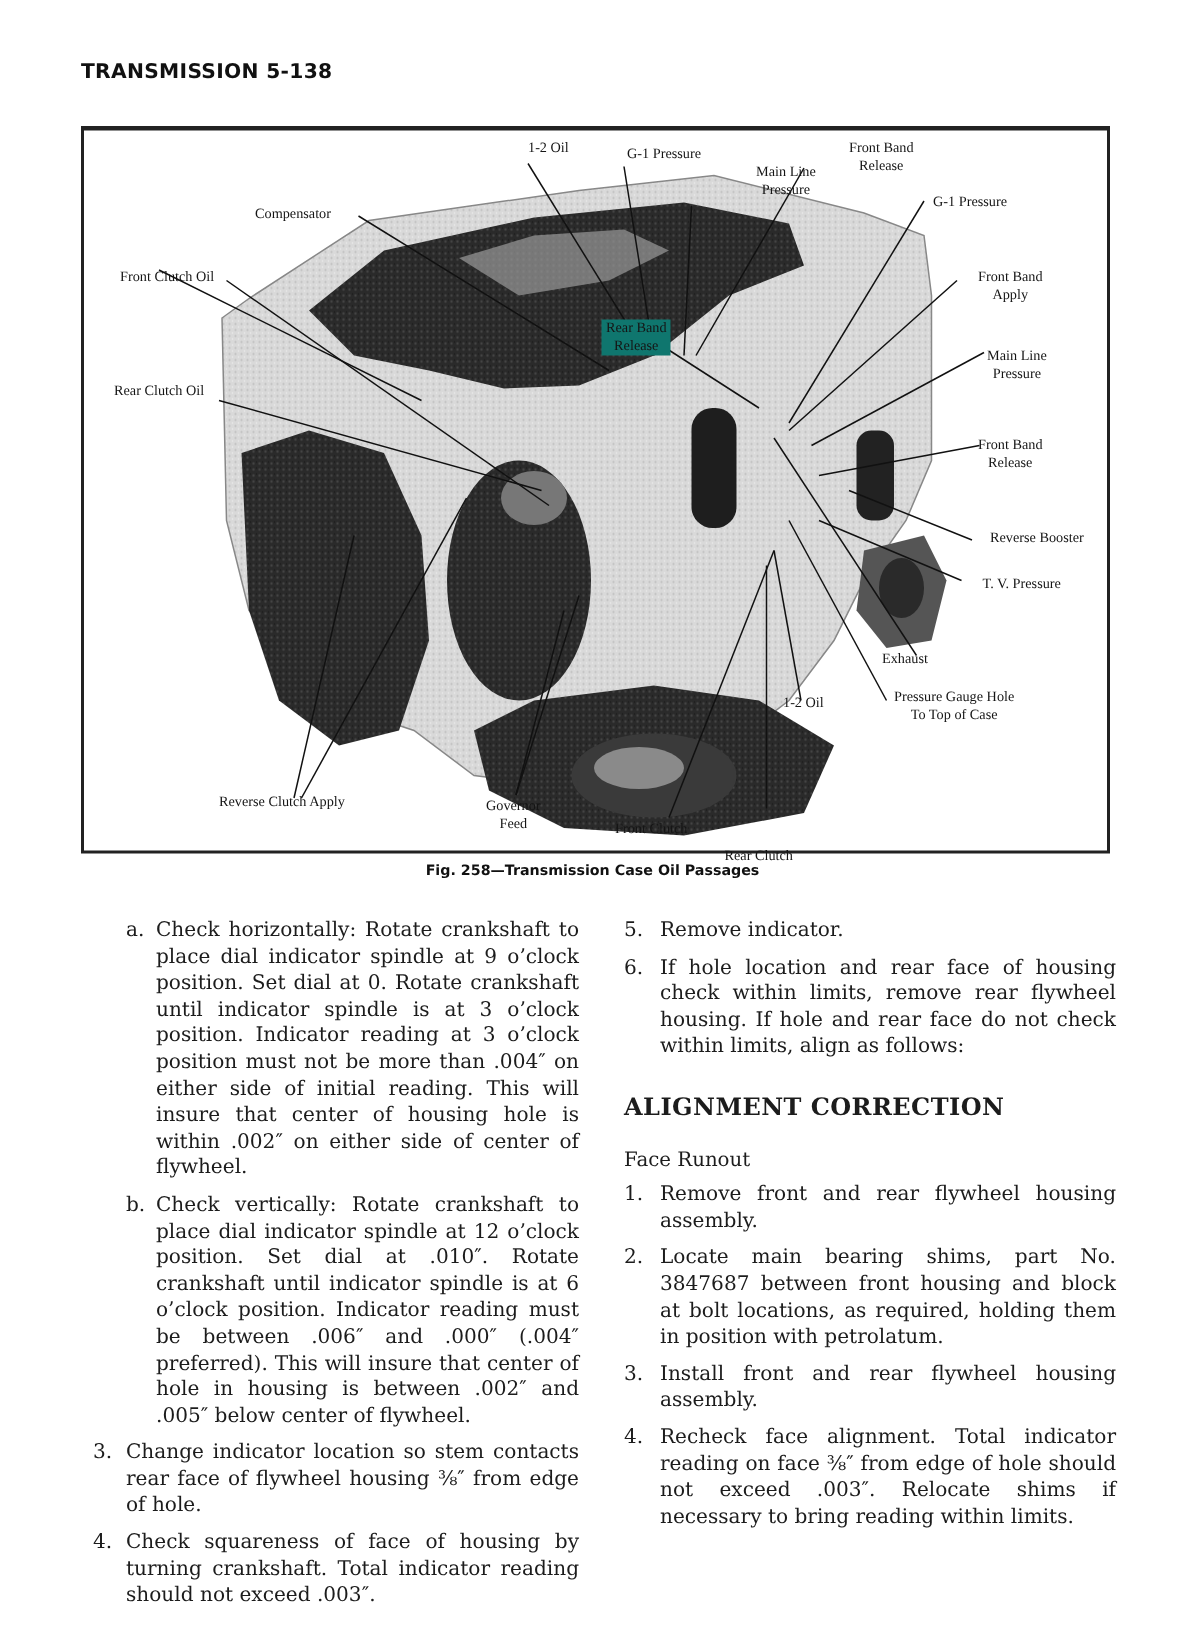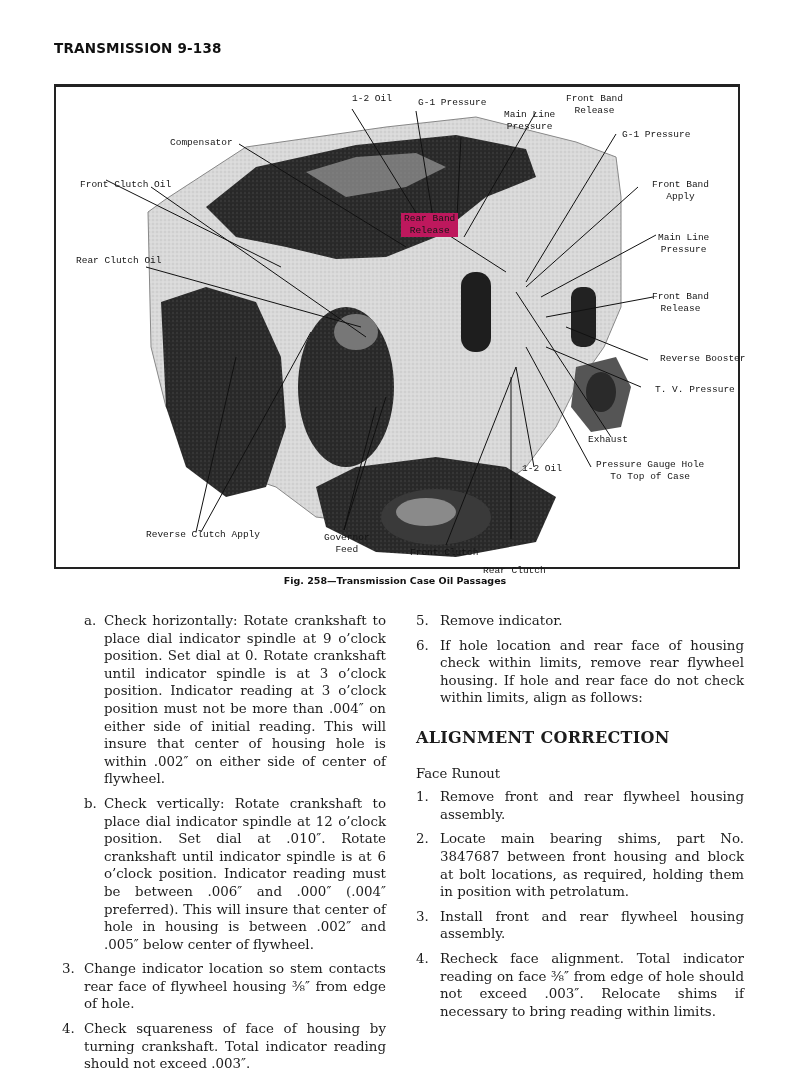--- a/index.html
+++ b/index.html
@@ -7,45 +7,45 @@
   .page-header {
     position: absolute; left: 54px; top: 40px;
     font-family: "DejaVu Sans", sans-serif; font-weight: bold; font-size: 13.5px; letter-spacing: 0.2px; color: #111;
   }
   .figure-frame {
     position: absolute; left: 54px; top: 84px; width: 686px; height: 485px;
     border: 2px solid #222; border-top-width: 3px; border-bottom-width: 2.5px; box-sizing: border-box; background: #fff;
   }
   .figure-art { position: absolute; left: 0; top: 0; width: 686px; height: 485px; }
   .callout {
-    position: absolute; font-family: Liberation Mono, monospace; font-size: 9.5px; line-height: 12px;
+    position: absolute; font-family: Liberation Serif, serif; font-size: 9.5px; line-height: 12px;
     color: #151515; white-space: nowrap; text-align: center;
   }
   .callout.left { text-align: left; margin-left: 12px; }
-  .callout.boxed { background: #be185d; padding: 0 3px; line-height: 12px; }
+  .callout.boxed { background: #0f766e; padding: 0 3px; line-height: 12px; }
   .caption {
     position: absolute; left: 0; width: 790px; top: 575px; text-align: center;
     font-family: "DejaVu Sans", sans-serif; font-weight: bold; font-size: 9.5px; color: #111;
   }
   .col { position: absolute; font-family: "DejaVu Serif", serif; font-size: 13.4px; line-height: 17.6px; color: #1c1c1c; }
   .col-left { left: 62px; top: 612px; width: 324px; }
   .col-right { left: 416px; top: 612px; width: 328px; }
   .item { position: relative; padding-left: 28px; text-align: justify; margin-bottom: 7px; }
   .item .num { position: absolute; left: 0; top: 0; }
   .item.sub { padding-left: 42px; }
   .item.sub .num { left: 22px; }
   .item .body { display: block; }
   .section-heading { font-weight: bold; font-size: 16px; margin-top: 22px; margin-bottom: 18px; letter-spacing: 0.3px; }
   .sub-heading { font-weight: normal; font-size: 13.2px; margin-bottom: 6px; }
   .intro { text-indent: 12px; text-align: justify; margin-bottom: 6px; }
 </style>
 </head>
 <body>
 
-<div class="page-header">TRANSMISSION 9-138</div>
+<div class="page-header">TRANSMISSION 5-138</div>
 
 <div class="figure-frame">
   <svg class="figure-art" viewBox="0 0 686 485" xmlns="http://www.w3.org/2000/svg">
     <defs>
       <pattern id="grain" width="4" height="4" patternUnits="userSpaceOnUse">
         <rect width="4" height="4" fill="#d9d9d9"></rect>
         <circle cx="1" cy="1" r="0.7" fill="#bdbdbd"></circle>
         <circle cx="3" cy="3" r="0.5" fill="#ececec"></circle>
       </pattern>
       <pattern id="darkgrain" width="4" height="4" patternUnits="userSpaceOnUse">

